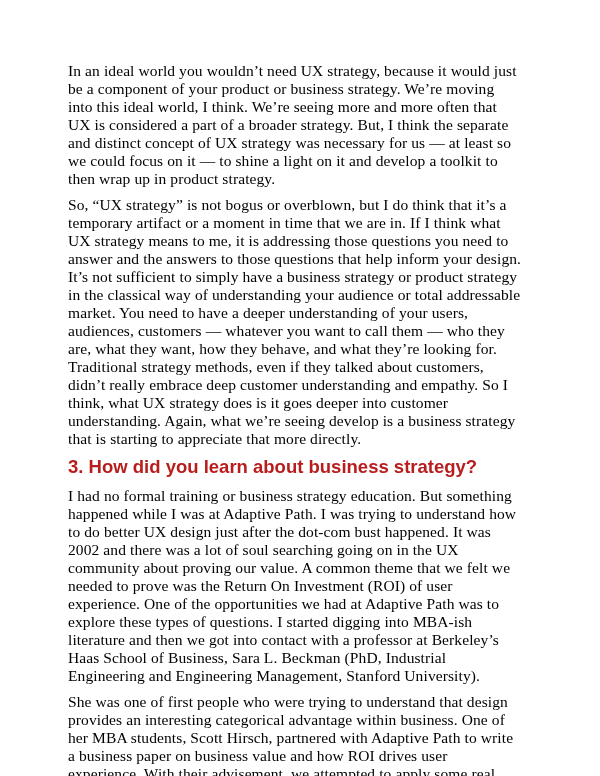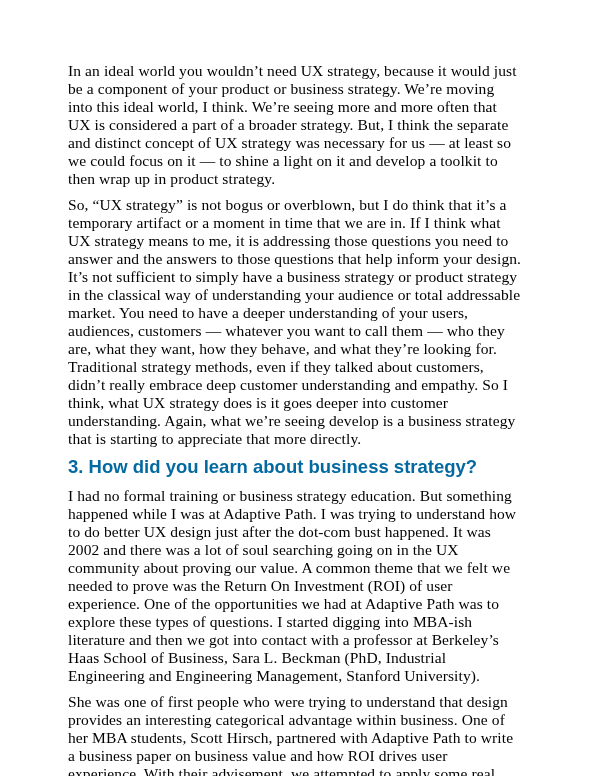--- a/index.html
+++ b/index.html
@@ -25,21 +25,21 @@
     margin-bottom: 8px;
     letter-spacing: 0.1px;
   }
   .section-heading {
     font-family: "Liberation Sans", sans-serif;
     font-weight: 700;
     font-size: 18.5px;
     line-height: 22px;
     margin-top: 0;
     margin-bottom: 9px;
-    color: #0369a1;
+    color: #b91c1c;
   }
 </style>
 </head>
 <body>
 
 <div class="page">
   <div class="body-text">
     <p>In an ideal world you wouldn’t need UX strategy, because it would just be a component of your product or business strategy. We’re moving into this ideal world, I think. We’re seeing more and more often that UX is considered a part of a broader strategy. But, I think the separate and distinct concept of UX strategy was necessary for us — at least so we could focus on it — to shine a light on it and develop a toolkit to then wrap up in product strategy.</p>
     <p>So, “UX strategy” is not bogus or overblown, but I do think that it’s a temporary artifact or a moment in time that we are in. If I think what UX strategy means to me, it is addressing those questions you need to answer and the answers to those questions that help inform your design. It’s not sufficient to simply have a business strategy or product strategy in the classical way of understanding your audience or total addressable market. You need to have a deeper understanding of your users, audiences, customers — whatever you want to call them — who they are, what they want, how they behave, and what they’re looking for. Traditional strategy methods, even if they talked about customers, didn’t really embrace deep customer understanding and empathy. So I think, what UX strategy does is it goes deeper into customer understanding. Again, what we’re seeing develop is a business strategy that is starting to appreciate that more directly.</p>
     <h2 class="section-heading">3. How did you learn about business strategy?</h2>

